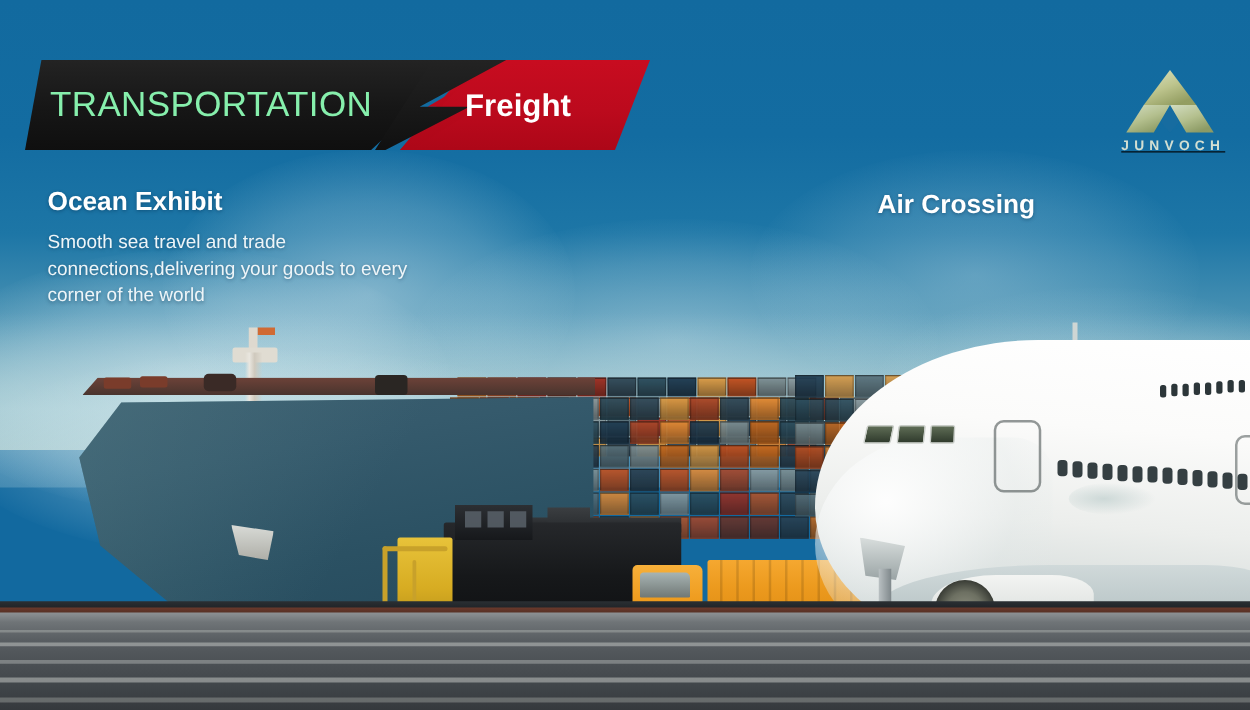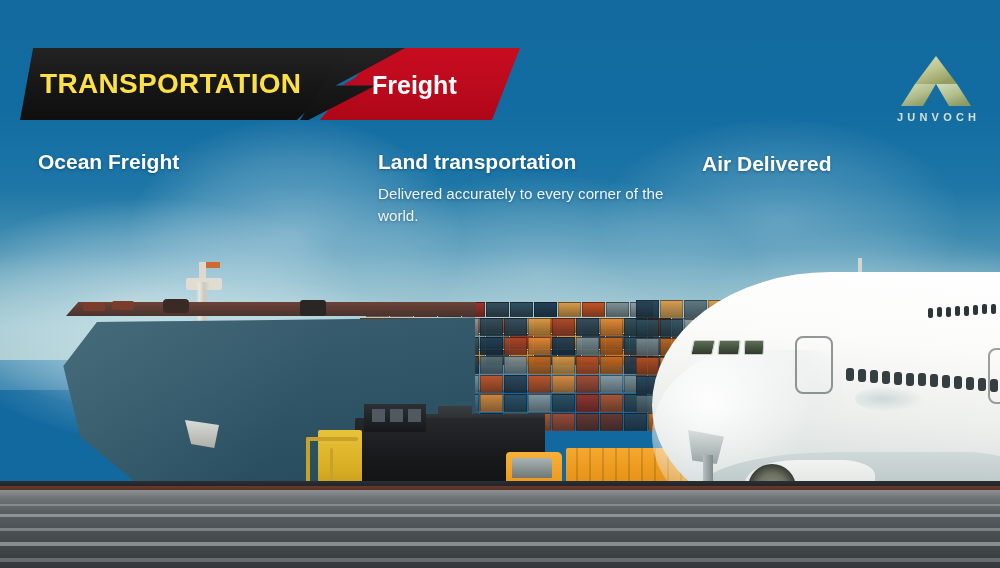--- a/index.html
+++ b/index.html
@@ -259,31 +259,31 @@
     clip-path: polygon(30% 0, 100% 0, 86% 100%, 0 100%);
   }
   .banner-red-bolt {
     position:absolute; left:320px; top:48px; width:110px; height:72px;
     background:linear-gradient(180deg,#c80c20,#ad0718);
     clip-path: polygon(62% 0, 78% 0, 20% 52%, 58% 52%, 8% 100%, 0 100%);
   }
   .banner-title {
     position:absolute; left:40px; top:60px; width:290px; height:48px;
     line-height:48px;
-    font-size:28px; font-weight:bold; letter-spacing:.3px;
-    color:#fde047; white-space:nowrap;
+    font-size:28px; font-weight:normal; letter-spacing:.3px;
+    color:#86efac; white-space:nowrap;
   }
   .banner-sub {
     position:absolute; left:372px; top:62px; width:160px; height:46px;
     line-height:46px;
     font-size:25px; font-weight:bold; color:#ffffff; white-space:nowrap;
   }
 
   
-  .logo-wrap { position:absolute; left:893px; top:54px; width:86px; height:76px; text-align:right; }
+  .logo-wrap { position:absolute; left:893px; top:54px; width:86px; height:76px; text-align:right;text-decoration:underline; }
   .logo-mark { position:relative; width:86px; height:54px; }
   .logo-text {
     margin-top:3px; font-size:11px; letter-spacing:4.2px; font-weight:600;
     color:#e8ecd8; opacity:.9; text-indent:4px;
   }
 
   
   .col { position:absolute; }
   .col-h {
     font-size:21px; font-weight:bold; color:#ffffff;
@@ -647,23 +647,20 @@
         <polygon points="43,2 64,30 43,30 22,30" fill="url(#lg)" opacity="0.95"></polygon>
         <polygon points="22,30 43,30 30,52 8,52" fill="url(#lg)" opacity="0.9"></polygon>
         <polygon points="64,30 43,30 56,52 78,52" fill="url(#lg)" opacity="0.9"></polygon>
         <polygon points="43,30 36,44 43,52 50,44" fill="#1b6ea0" opacity="0.55"></polygon>
       </svg>
     </div>
     <div class="logo-text">JUNVOCH</div>
   </div>
 
   <div class="col" id="col1">
-    <div class="col-h">Ocean Freight</div>
-  </div>
-  <div class="col" id="col2">
-    <div class="col-h">Land transportation</div>
-    <div class="col-p">Delivered accurately to every corner of the world.</div>
+    <div class="col-h">Ocean Exhibit</div>
+    <div class="col-p">Smooth sea travel and trade connections,delivering your goods to every corner of the world</div>
   </div>
   <div class="col" id="col3">
-    <div class="col-h">Air Delivered</div>
+    <div class="col-h">Air Crossing</div>
   </div>
 
 </div>
 
 </body></html>

